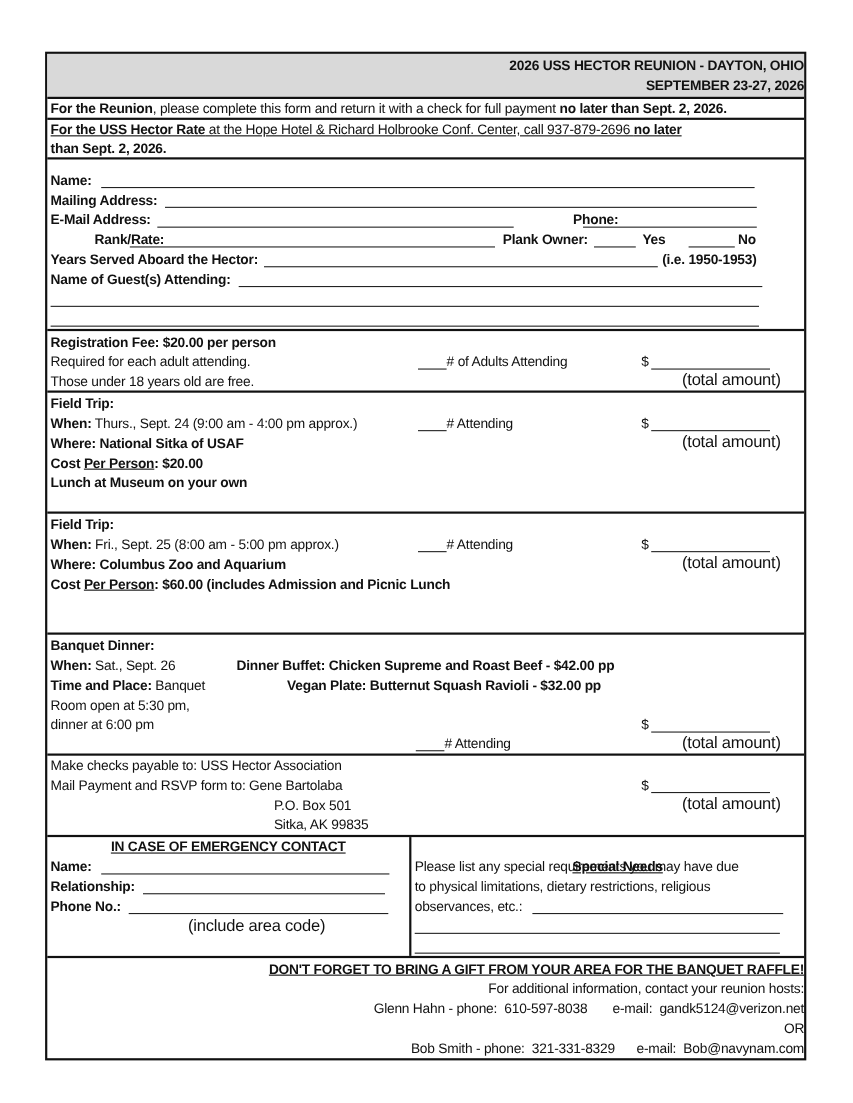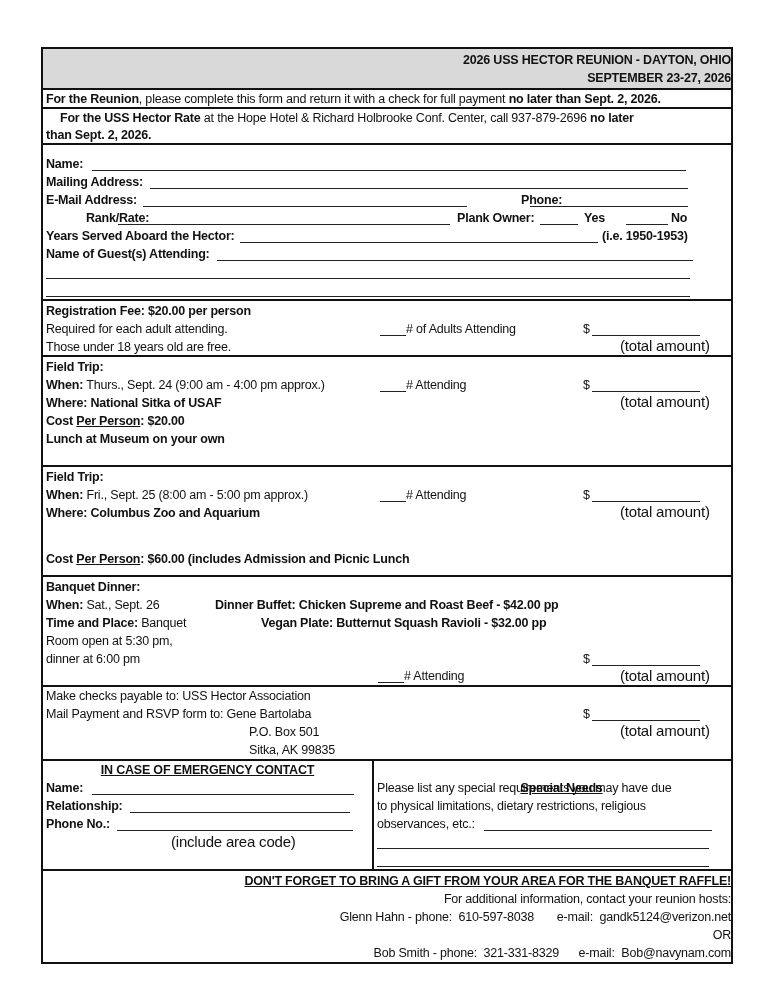--- a/index.html
+++ b/index.html
@@ -24,21 +24,21 @@
   <div class="sec hdr">
     <div class="t b center" style="top:2px;">2026 USS HECTOR REUNION - DAYTON, OHIO</div>
     <div class="t b center" style="top:20px;">SEPTEMBER 23-27, 2026</div>
   </div>
 
   <div class="sec" style="height:19px;">
     <div class="t" style="left:3px; top:0px;"><span class="b">For the Reunion</span><span>, please complete this form and return it with a check for full payment </span><span class="b">no later than Sept. 2, 2026.</span></div>
   </div>
 
   <div class="sec" style="height:36px;">
-    <div class="t" style="left:17px; top:0px;"><span class="b">For the USS Hector Rate</span><span> at the Hope Hotel &amp; Richard Holbrooke Conf. Center, call 937-879-2696 </span><span class="b">no later</span></div>
+    <div class="t" style="left:3px; top:0px;text-decoration:underline;"><span class="b">For the USS Hector Rate</span><span> at the Hope Hotel &amp; Richard Holbrooke Conf. Center, call 937-879-2696 </span><span class="b">no later</span></div>
     <div class="t b" style="left:3px; top:17px;">than Sept. 2, 2026.</div>
   </div>
 
   <div class="sec" style="height:156px;">
     <div class="t b" style="left:3px; top:10px;">Name:</div>
     <div class="line" style="left:49px; width:594px; top:25px;"></div>
 
     <div class="t b" style="left:3px; top:28px;">Mailing Address:</div>
     <div class="line" style="left:107px; width:538px; top:43px;"></div>
 
@@ -86,21 +86,21 @@
     <div class="t" style="left:363px; top:19px;">#  Attending</div>
     <div class="t" style="left:540px; top:19px;">$</div>
     <div class="line" style="left:549px; width:108px; top:34px;"></div>
     <div class="t sm" style="left:577px; top:36px;">(total amount)</div>
   </div>
 
   <div class="sec" style="height:110px;">
     <div class="t b" style="left:3px; top:1px;">Field Trip:</div>
     <div class="t" style="left:3px; top:19px;"><span class="b">When:</span><span>  Fri., Sept. 25 (8:00 am - 5:00 pm approx.)</span></div>
     <div class="t b" style="left:3px; top:37px;">Where: Columbus Zoo  and Aquarium</div>
-    <div class="t b" style="left:3px; top:55px;margin-top:28px;"><span>Cost </span><span class="u">Per Person</span><span>:  $60.00 (includes Admission and Picnic Lunch</span></div>
+    <div class="t b" style="left:3px; top:55px;"><span>Cost </span><span class="u">Per Person</span><span>:  $60.00 (includes Admission and Picnic Lunch</span></div>
     <div class="line" style="left:337px; width:26px; top:34px;"></div>
     <div class="t" style="left:363px; top:19px;"># Attending</div>
     <div class="t" style="left:540px; top:19px;">$</div>
     <div class="line" style="left:549px; width:108px; top:34px;"></div>
     <div class="t sm" style="left:577px; top:36px;">(total amount)</div>
   </div>
 
   <div class="sec" style="height:110px;">
     <div class="t b" style="left:3px; top:1px;">Banquet Dinner:</div>
     <div class="t" style="left:3px; top:19px;"><span class="b">When:</span><span>  Sat., Sept. 26</span></div>

